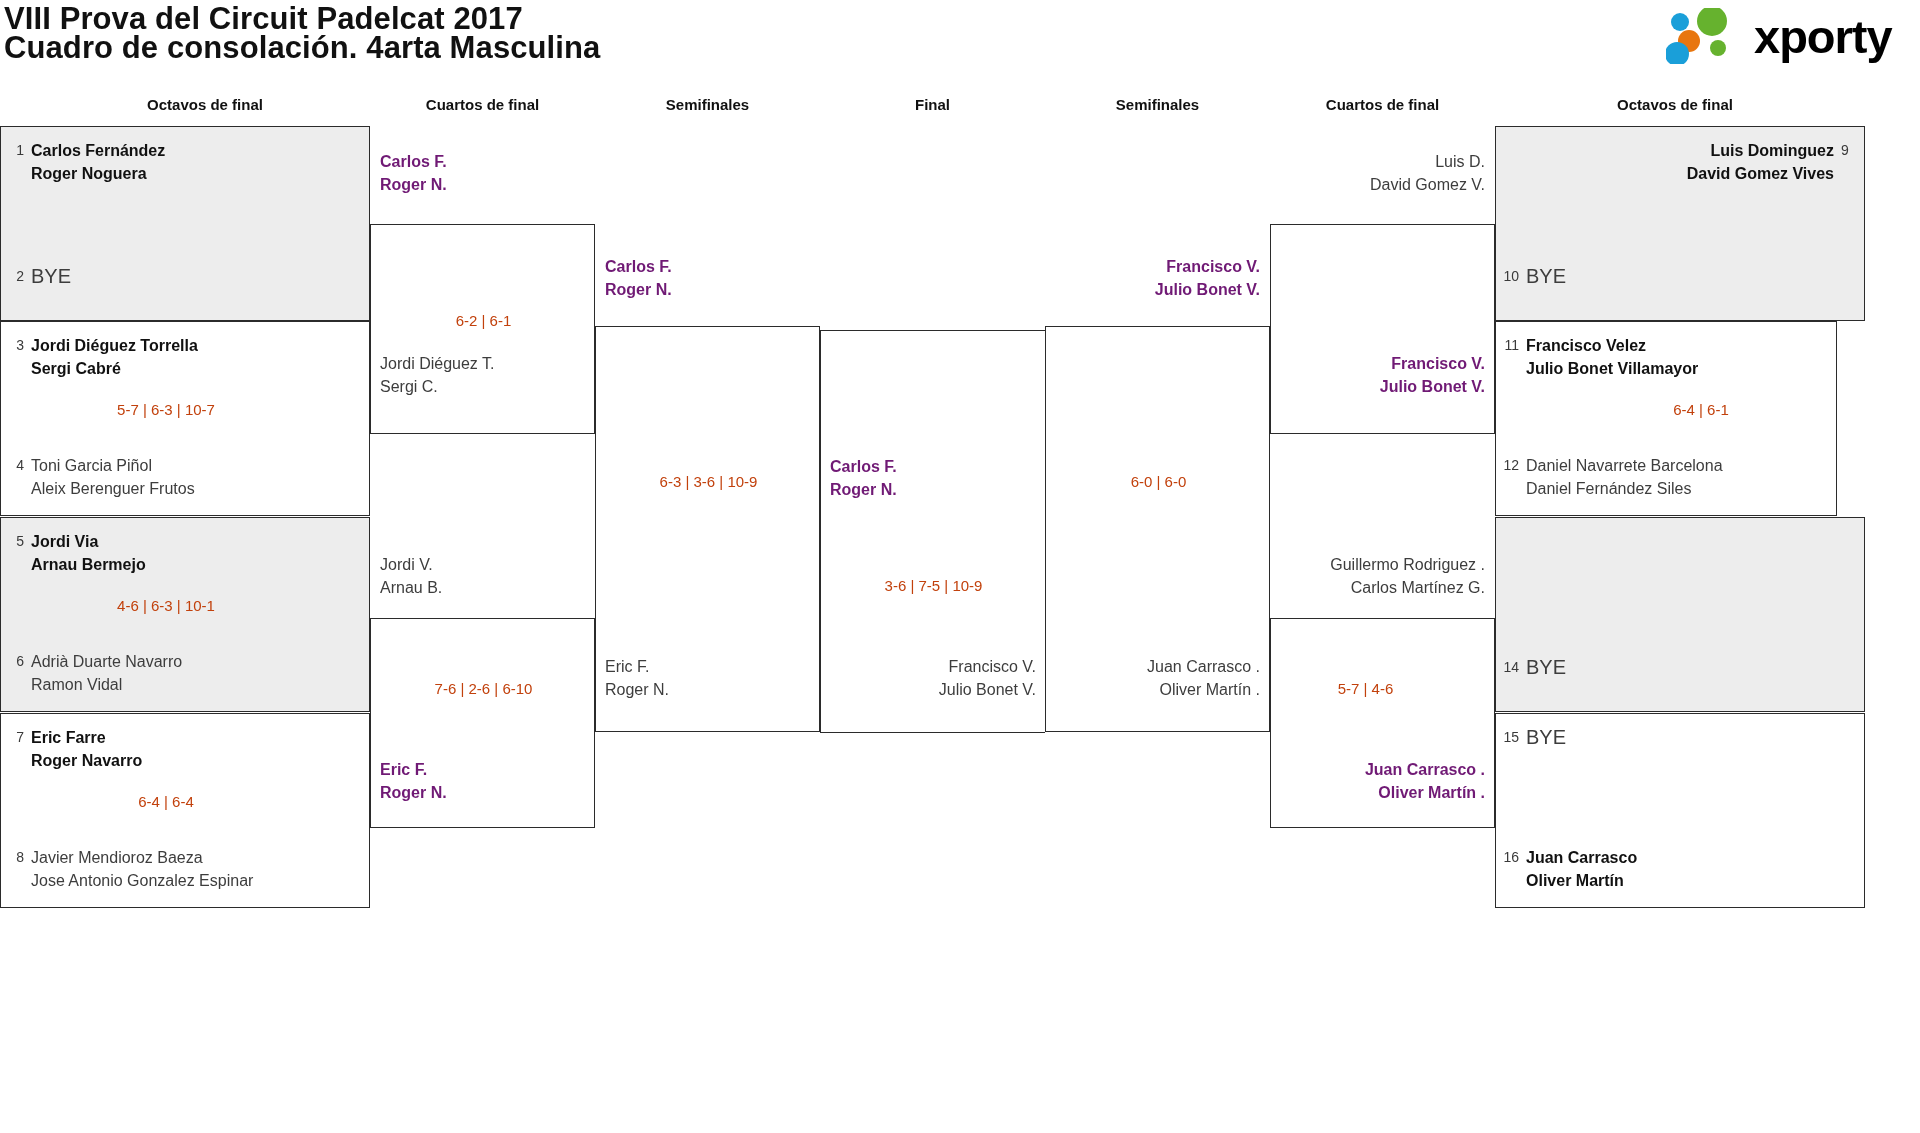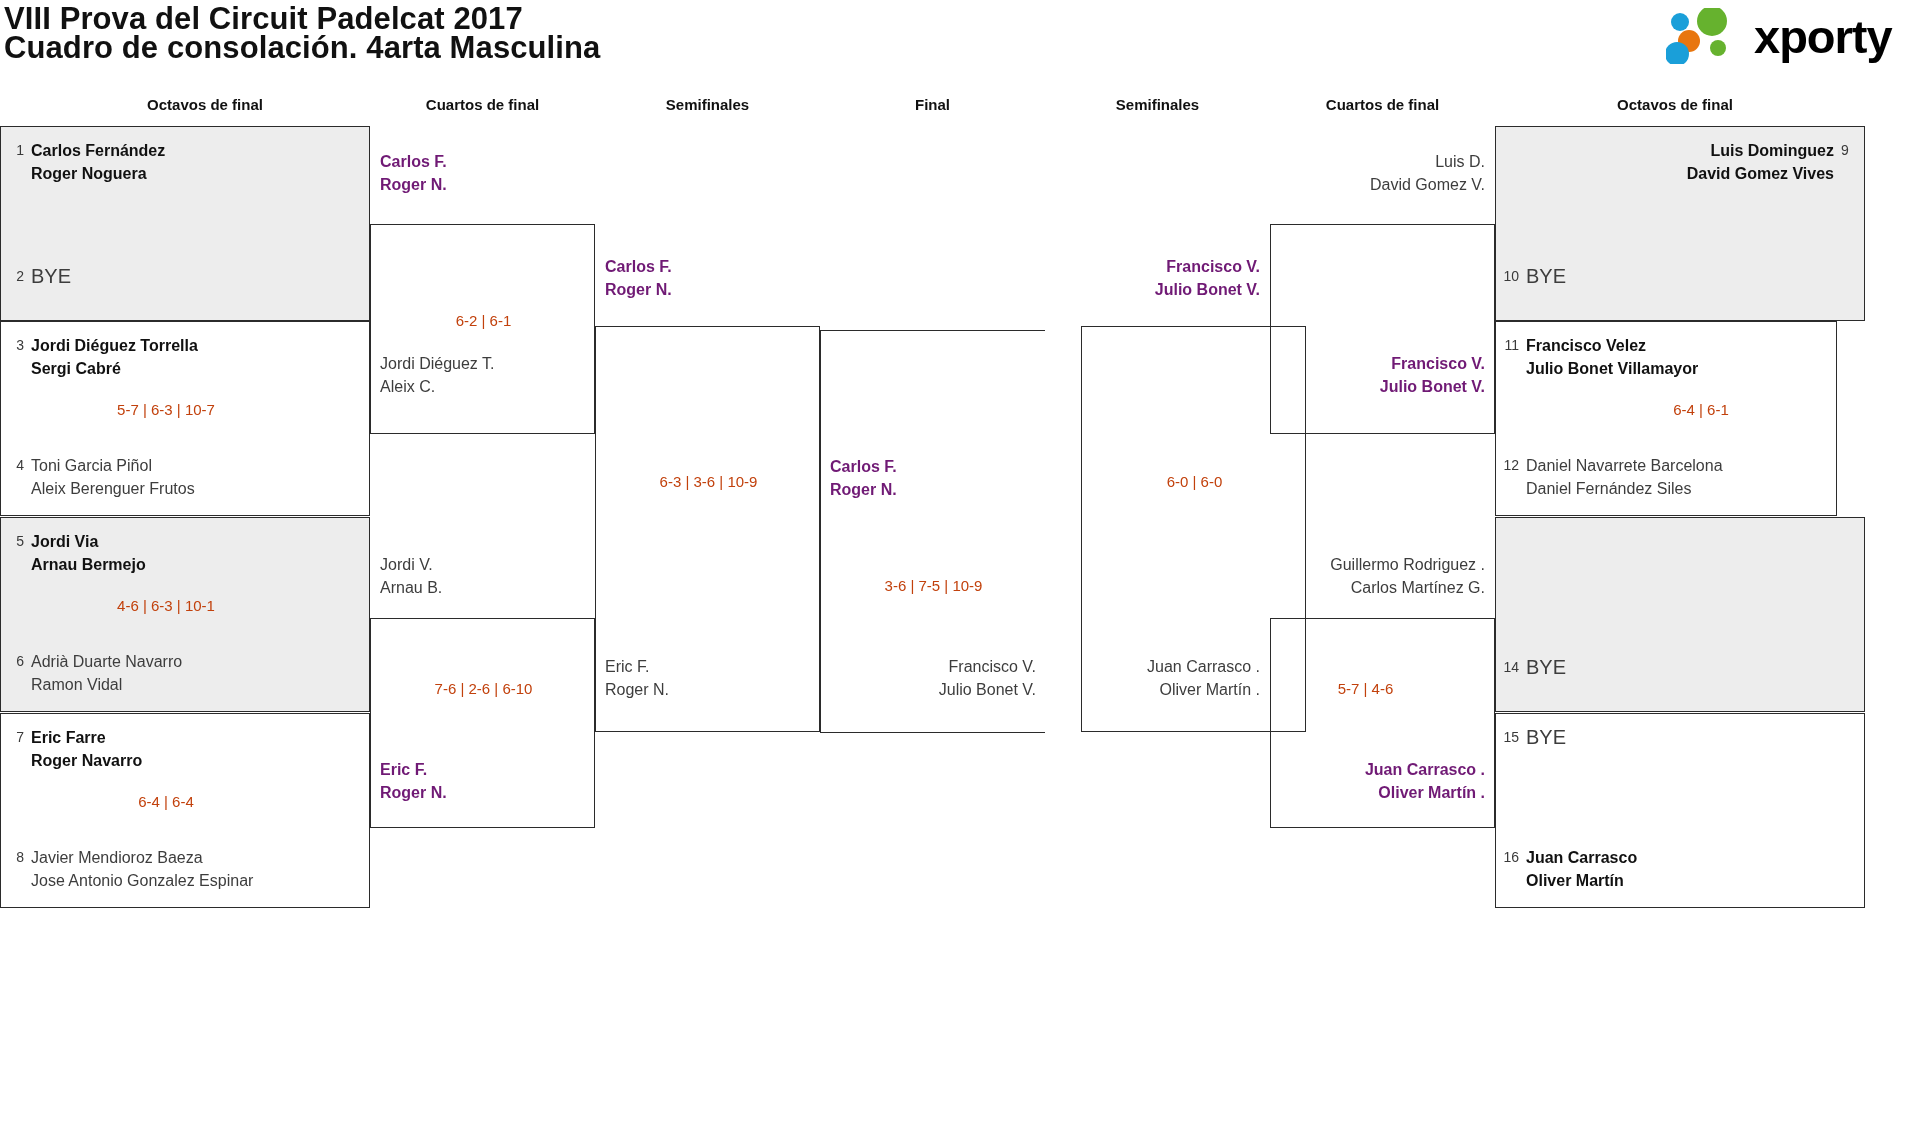--- a/index.html
+++ b/index.html
@@ -162,21 +162,21 @@
     </div>
   </div>
 
   <div class="mbox" style="left:370px; top:224px; width:225px; height:210px;">
     <div class="score" style="left:0; top:86px; width:225px;">6-2 | 6-1</div>
   </div>
   <div class="adv win" style="left:380px; top:150px;">
     <span>Carlos F.</span><br><span>Roger N.</span>
   </div>
   <div class="adv lose" style="left:380px; top:352px;">
-    <span>Jordi Diéguez T.</span><br><span>Aleix C.</span>
+    <span>Jordi Diéguez T.</span><br><span>Sergi C.</span>
   </div>
 
   <div class="mbox" style="left:370px; top:618px; width:225px; height:210px;">
     <div class="score" style="left:0; top:60px; width:225px;">7-6 | 2-6 | 6-10</div>
   </div>
   <div class="adv lose" style="left:380px; top:553px;">
     <span>Jordi V.</span><br><span>Arnau B.</span>
   </div>
   <div class="adv win" style="left:380px; top:758px;">
     <span>Eric F.</span><br><span>Roger N.</span>
@@ -195,21 +195,21 @@
   <div class="mbox" style="left:820px; top:330px; width:225px; height:403px; border-right:none;">
     <div class="score" style="left:0; top:245px; width:225px;">3-6 | 7-5 | 10-9</div>
   </div>
   <div class="adv win" style="left:830px; top:455px;">
     <span>Carlos F.</span><br><span>Roger N.</span>
   </div>
   <div class="adv lose right" style="left:806px; top:655px; width:230px;">
     <span>Francisco V.</span><br><span>Julio Bonet V.</span>
   </div>
 
-  <div class="mbox" style="left:1045px; top:326px; width:225px; height:406px;margin-left:36px;">
+  <div class="mbox" style="left:1045px; top:326px; width:225px; height:406px;">
     <div class="score" style="left:0; top:145px; width:225px;">6-0 | 6-0</div>
   </div>
   <div class="adv win right" style="left:1040px; top:255px; width:220px;">
     <span>Francisco V.</span><br><span>Julio Bonet V.</span>
   </div>
   <div class="adv lose right" style="left:1040px; top:655px; width:220px;">
     <span>Juan Carrasco .</span><br><span>Oliver Martín .</span>
   </div>
 
   <div class="mbox" style="left:1270px; top:224px; width:225px; height:210px;">

